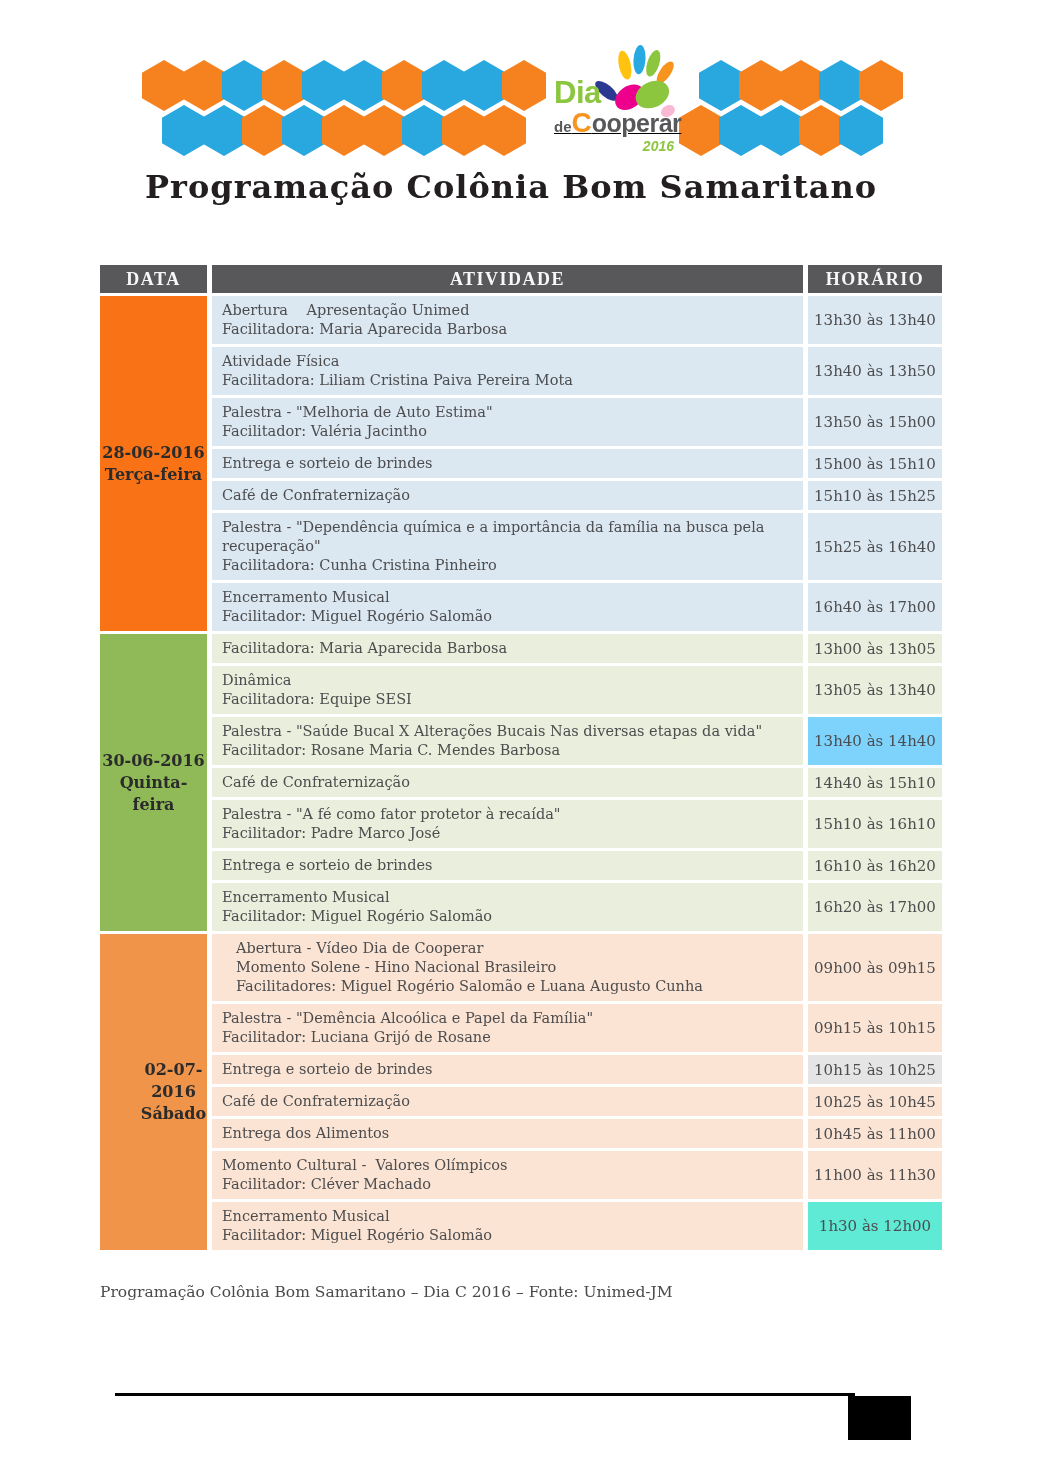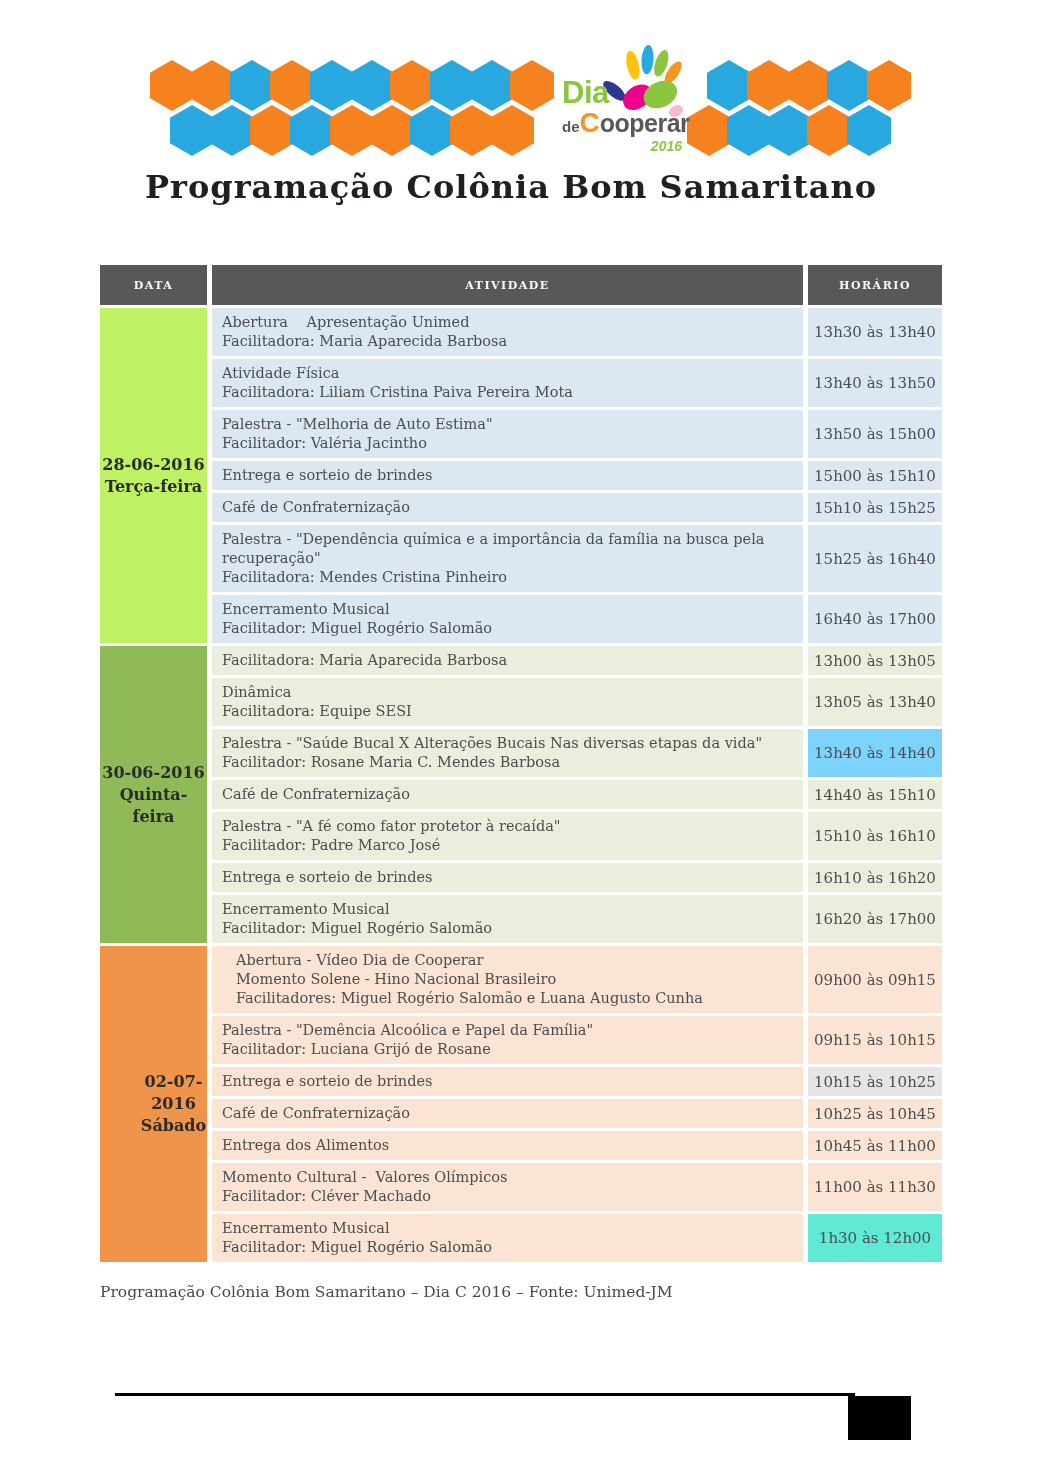--- a/index.html
+++ b/index.html
@@ -1,45 +1,45 @@
 <!DOCTYPE html>
 <html><head>
 <meta charset="utf-8">
 <style>
   * { margin:0; padding:0; box-sizing:border-box; }
   body { background:#ffffff; font-family:"DejaVu Serif","Liberation Serif",serif; }
   .page { position:relative; width:1040px; height:1471px; background:#ffffff; overflow:hidden; }
 
   
-  .banner { position:absolute; left:12px; top:0; width:872px; height:170px; }
+  .banner { position:absolute; left:4px; top:0; width:872px; height:170px; }
   .hex-strip { position:absolute; top:60px; height:100px; }
   #hex-left  { left:138px; width:440px; }
   #hex-right { left:675px; width:230px; }
   .hex { position:absolute; width:44px; height:51px;
          clip-path:polygon(50% 0,100% 25%,100% 75%,50% 100%,0 75%,0 25%); }
 
   .logo { position:absolute; left:548px; top:45px; width:128px; height:122px;
           font-family:"Liberation Sans","DejaVu Sans",sans-serif; }
   .logo .hand { position:absolute; left:36px; top:0; }
   .logo-dia  { position:absolute; left:2px; top:30px; font-size:31px; font-weight:bold; color:#8CC63E; letter-spacing:-0.5px; }
-  .logo-line2{ position:absolute; left:2px; top:62px; white-space:nowrap; }
+  .logo-line2{ position:absolute; left:2px; top:62px; white-space:nowrap;text-decoration:underline; }
   .logo-de   { font-size:15px; font-weight:bold; color:#58585A; }
   .logo-c    { font-size:28px; font-weight:bold; color:#F7941E; }
   .logo-rest { font-size:25px; font-weight:bold; color:#58585A; letter-spacing:-0.5px; }
   .logo-year { position:absolute; right:6px; top:93px; font-size:14px; font-weight:bold; color:#8CC63E; font-style:italic; }
 
   
   .page-title { position:absolute; left:145px; top:168px; width:800px;
                 font-size:32px; font-weight:bold; color:#231F20; letter-spacing:1px; }
 
   
   .schedule { position:absolute; left:100px; top:265px; width:842px; }
   .t-header { display:flex; column-gap:5px; margin-bottom:3px; }
-  .h-cell { background:#58585A; color:#F7F7F7; font-weight:bold; font-size:11px;
-            letter-spacing:1.5px; height:40px; display:flex; align-items:center; justify-content:center; }
+  .h-cell { background:#58585A; color:#F7F7F7; font-weight:bold; font-size:18px;
+            letter-spacing:1.5px; height:28px; display:flex; align-items:center; justify-content:center;font-family:Liberation Serif, serif; }
   .h-data { width:107px; } .h-ativ { width:591px; } .h-hora { width:134px; }
 
   .group { display:flex; column-gap:5px; margin-bottom:3px; }
   .date-cell { width:107px; display:flex; flex-direction:column; align-items:center; justify-content:center;
                font-size:16px; font-weight:bold; color:#2B2B2B; line-height:22px; text-align:center; }
   .rows { width:730px; }
   .row { display:flex; column-gap:5px; margin-bottom:3px; }
   .row:last-child { margin-bottom:0; }
   .cell.activity { width:591px; padding:5px 10px; font-size:14.5px; line-height:19px; color:#4D4D4F; }
   .cell.activity .line { white-space:pre-wrap; }
@@ -111,21 +111,21 @@
   <h1 class="page-title">Programação Colônia Bom Samaritano</h1>
 
   <div class="schedule">
     <div class="t-header">
       <div class="h-cell h-data">DATA</div>
       <div class="h-cell h-ativ">ATIVIDADE</div>
       <div class="h-cell h-hora">HORÁRIO</div>
     </div>
     <div id="table-groups">
         <div class="group">
-          <div class="date-cell" style="background: #bef264;">
+          <div class="date-cell" style="background: #f97316;">
             <div>28-06-2016</div>
             <div>Terça-feira</div>
           </div>
           <div class="rows">
             <div class="row">
               <div class="cell activity" style="background: rgb(219, 232, 242);">
                 <div class="line">Abertura    Apresentação Unimed</div>
                 <div class="line">Facilitadora: Maria Aparecida Barbosa</div>
               </div>
               <div class="cell time" style="background: rgb(219, 232, 242);">13h30 às 13h40</div>
@@ -152,21 +152,21 @@
             </div>
             <div class="row">
               <div class="cell activity" style="background: rgb(219, 232, 242);">
                 <div class="line">Café de Confraternização</div>
               </div>
               <div class="cell time" style="background: rgb(219, 232, 242);">15h10 às 15h25</div>
             </div>
             <div class="row">
               <div class="cell activity" style="background: rgb(219, 232, 242);">
                 <div class="line">Palestra - "Dependência química e a importância da família na busca pela recuperação"</div>
-                <div class="line">Facilitadora: Mendes Cristina Pinheiro</div>
+                <div class="line">Facilitadora: Cunha Cristina Pinheiro</div>
               </div>
               <div class="cell time" style="background: rgb(219, 232, 242);">15h25 às 16h40</div>
             </div>
             <div class="row">
               <div class="cell activity" style="background: rgb(219, 232, 242);">
                 <div class="line">Encerramento Musical</div>
                 <div class="line">Facilitador: Miguel Rogério Salomão</div>
               </div>
               <div class="cell time" style="background: rgb(219, 232, 242);">16h40 às 17h00</div>
             </div>

